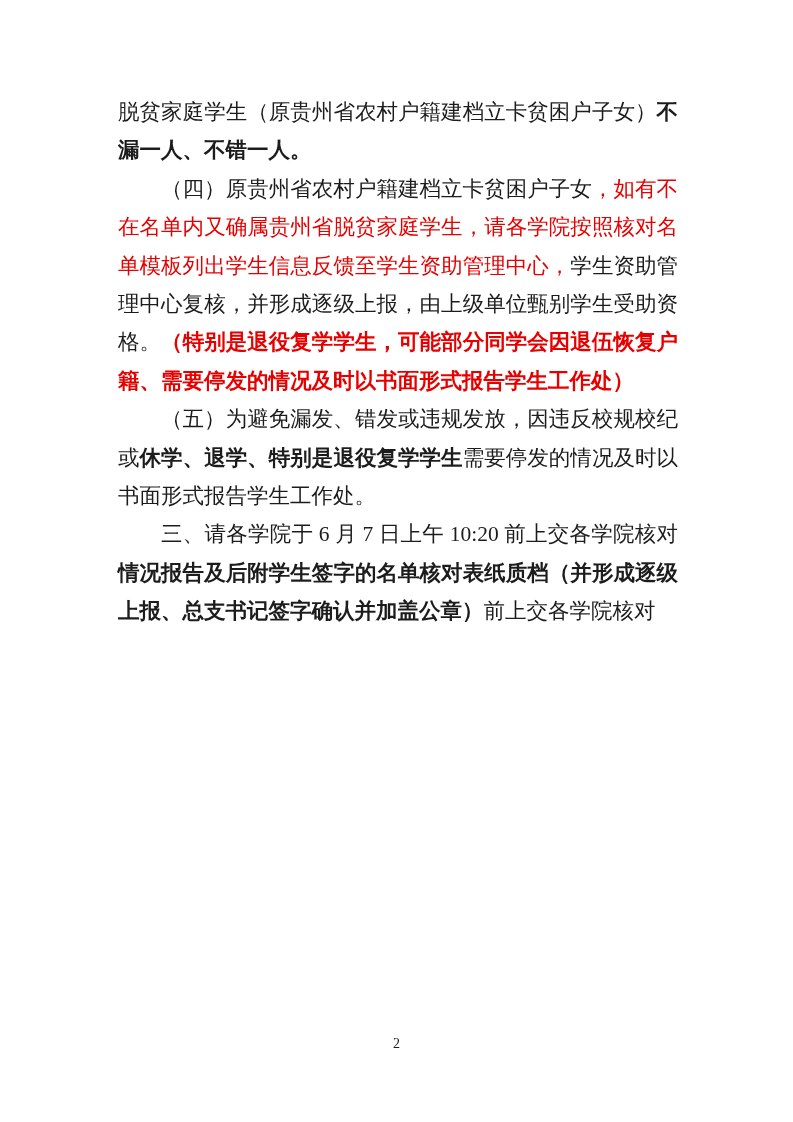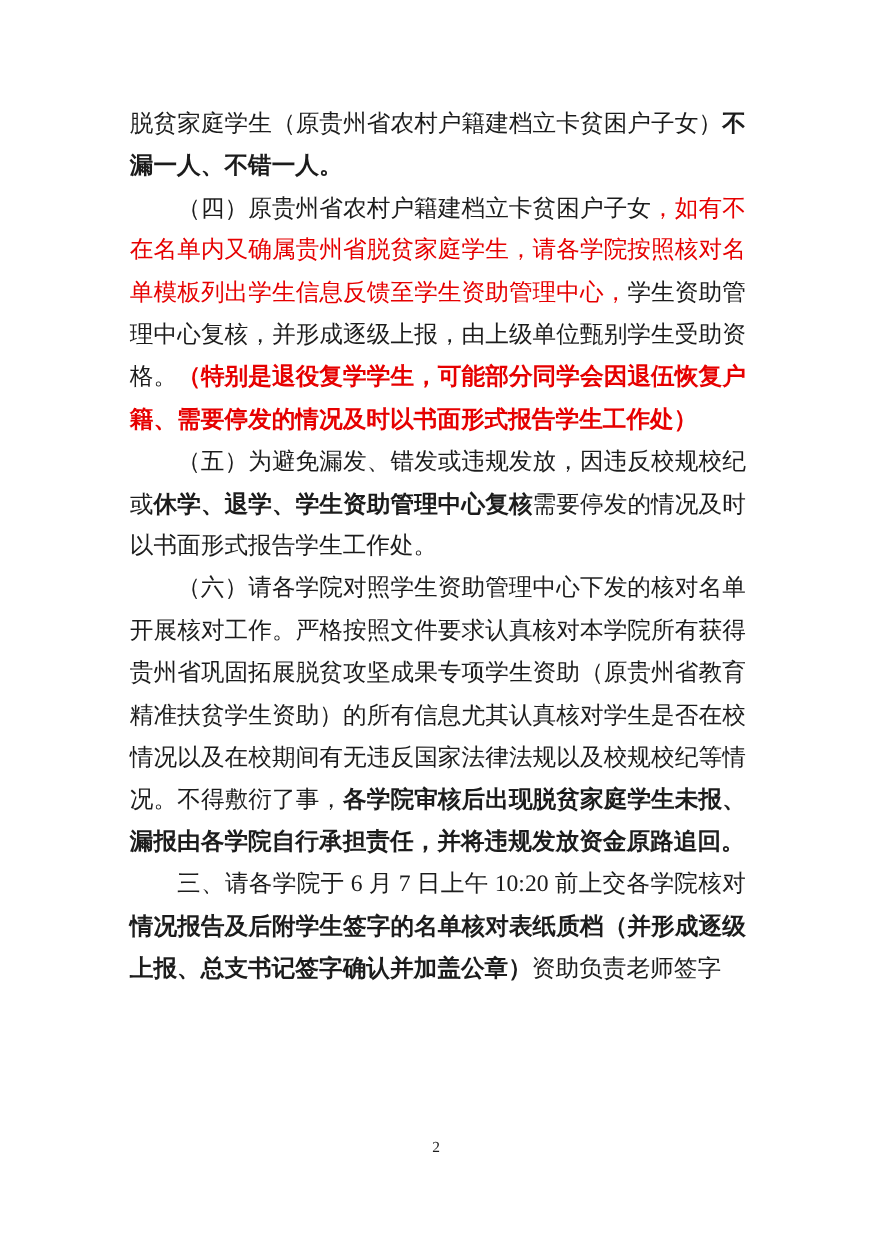--- a/index.html
+++ b/index.html
@@ -56,25 +56,24 @@
 </head>
 <body>
 
 <div class="page">
   <div class="body-text">
 
     <p class="para no-indent"><span class="seg">脱贫家庭学生（原贵州省农村户籍建档立卡贫困户子女）</span><span class="seg bold">不漏一人、不错一人。</span></p>
 
     <p class="para"><span class="seg">（四）原贵州省农村户籍建档立卡贫困户子女</span><span class="seg red">，如有不在名单内又确属贵州省脱贫家庭学生，请各学院按照核对名单模板列出学生信息反馈至学生资助管理中心，</span><span class="seg">学生资助管理中心复核，并形成逐级上报，由上级单位甄别学生受助资格。</span><span class="seg red bold">（特别是退役复学学生，可能部分同学会因退伍恢复户籍、需要停发的情况及时以书面形式报告学生工作处）</span></p>
 
-    <p class="para"><span class="seg">（五）为避免漏发、错发或违规发放，因违反校规校纪或</span><span class="seg bold">休学、退学、学生资助管理中心复核</span><span class="seg">需要停发的情况及时以书面形式报告学生工作处。</span></p>
-
-    <p class="para"><span class="seg">（六）请各学院对照学生资助管理中心下发的核对名单开展核对工作。严格按照文件要求认真核对本学院所有获得贵州省巩固拓展脱贫攻坚成果专项学生资助（原贵州省教育精准扶贫学生资助）的所有信息尤其认真核对学生是否在校情况以及在校期间有无违反国家法律法规以及校规校纪等情况。不得敷衍了事，</span><span class="seg bold">各学院审核后出现脱贫家庭学生未报、漏报由各学院自行承担责任，并将违规发放资金原路追回。</span></p>
+    <p class="para"><span class="seg">（五）为避免漏发、错发或违规发放，因违反校规校纪或</span><span class="seg bold">休学、退学、特别是退役复学学生</span><span class="seg">需要停发的情况及时以书面形式报告学生工作处。</span></p>
 
 
-    <p class="para"><span class="seg">三、请各学院于 6 月 7 日上午 10:20 前上交各学院核对</span><span class="seg bold">情况报告及后附学生签字的名单核对表纸质档（并形成逐级上报、总支书记签字确认并加盖公章）</span><span class="seg">资助负责老师签字</span></p>
+
+    <p class="para"><span class="seg">三、请各学院于 6 月 7 日上午 10:20 前上交各学院核对</span><span class="seg bold">情况报告及后附学生签字的名单核对表纸质档（并形成逐级上报、总支书记签字确认并加盖公章）</span><span class="seg">前上交各学院核对</span></p>
 
   </div>
 
   <div class="footer">
     <span>2</span>
   </div>
 </div>
 
 </body></html>

